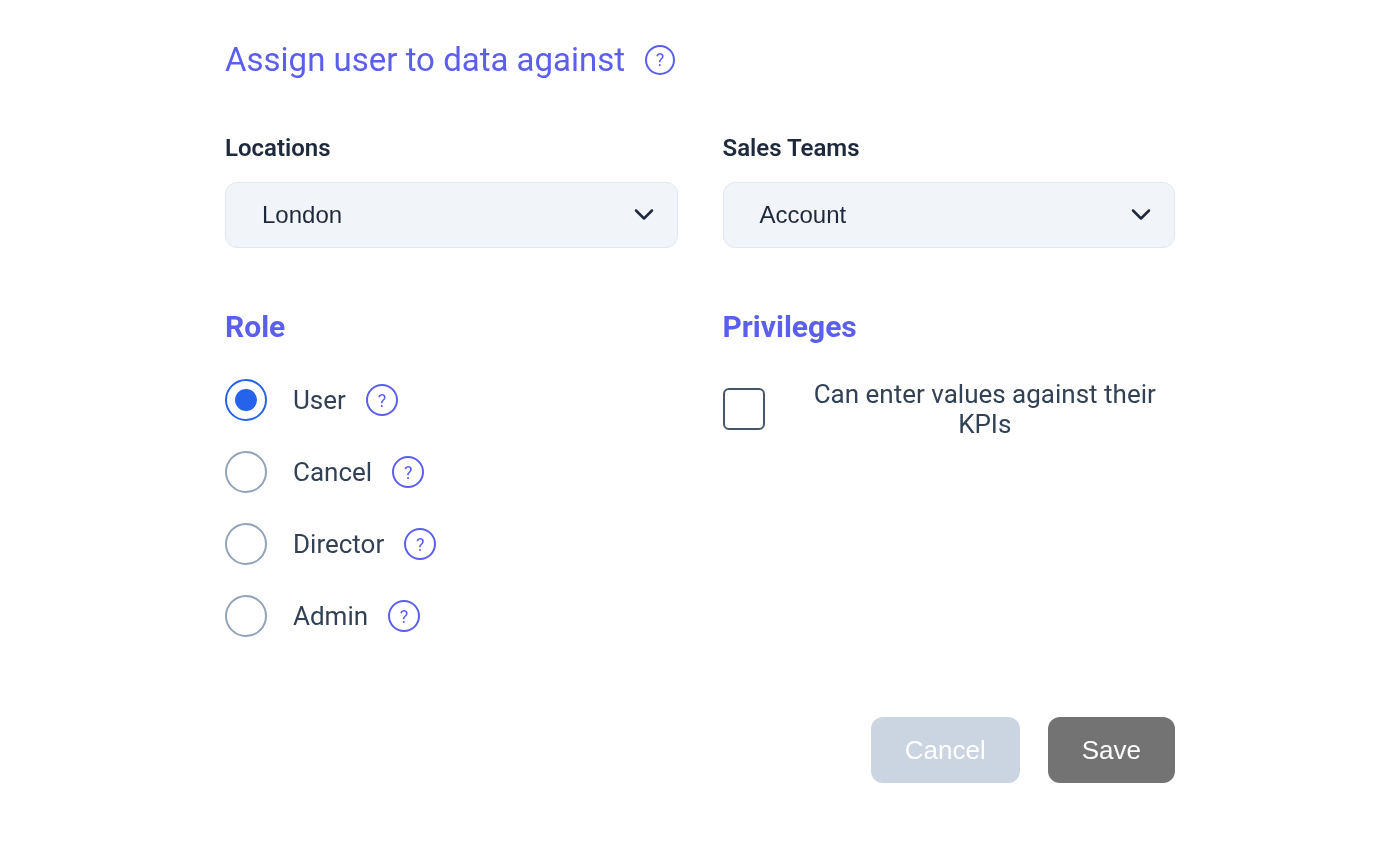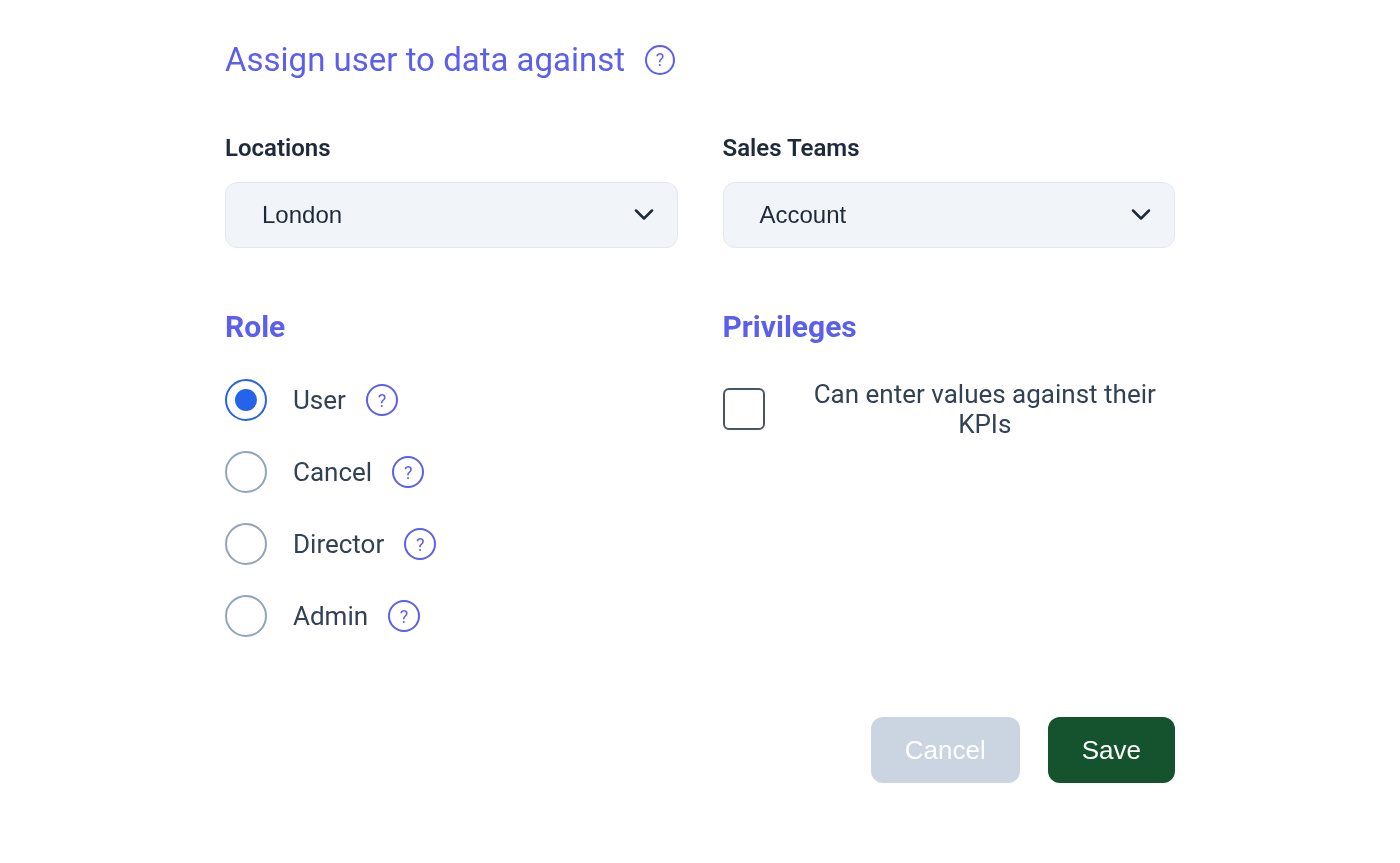--- a/index.html
+++ b/index.html
@@ -168,21 +168,21 @@
       border: none;
       font-size: 26px;
       font-weight: 400;
       cursor: pointer;
     }
     .btn-cancel {
       background: #CBD5E1;
       color: #fff;
     }
     .btn-save {
-      background: #14532d;
+      background: #737373;
       color: #fff;
     }
     .radio-label-wrap {
       display: flex;
       align-items: center;
       gap: 20px;
     }
   </style>
 </head>
 <body>

